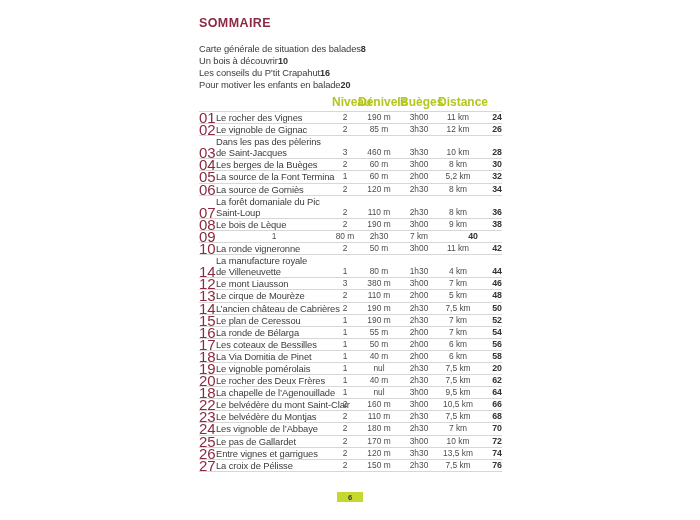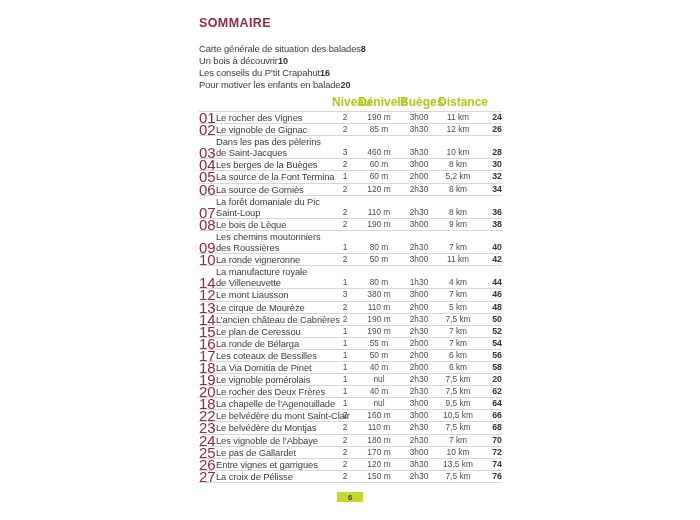--- a/index.html
+++ b/index.html
@@ -145,22 +145,20 @@
     <span class="tnum">08</span>
     <span class="ttitle">Le bois de Lèque</span>
     <span class="tstat">2</span>
     <span class="tstat">190 m</span>
     <span class="tstat">3h00</span>
     <span class="tstat">9 km</span>
     <span class="tpage">38</span>
   </div>
       <div class="trow grid7">
     <span class="tnum">09</span>
-    <span class="ttitle">Les chemins moutonniers
-des Roussières</span>
     <span class="tstat">1</span>
     <span class="tstat">80 m</span>
     <span class="tstat">2h30</span>
     <span class="tstat">7 km</span>
     <span class="tpage">40</span>
   </div>
       <div class="trow grid7">
     <span class="tnum">10</span>
     <span class="ttitle">La ronde vigneronne</span>
     <span class="tstat">2</span>

